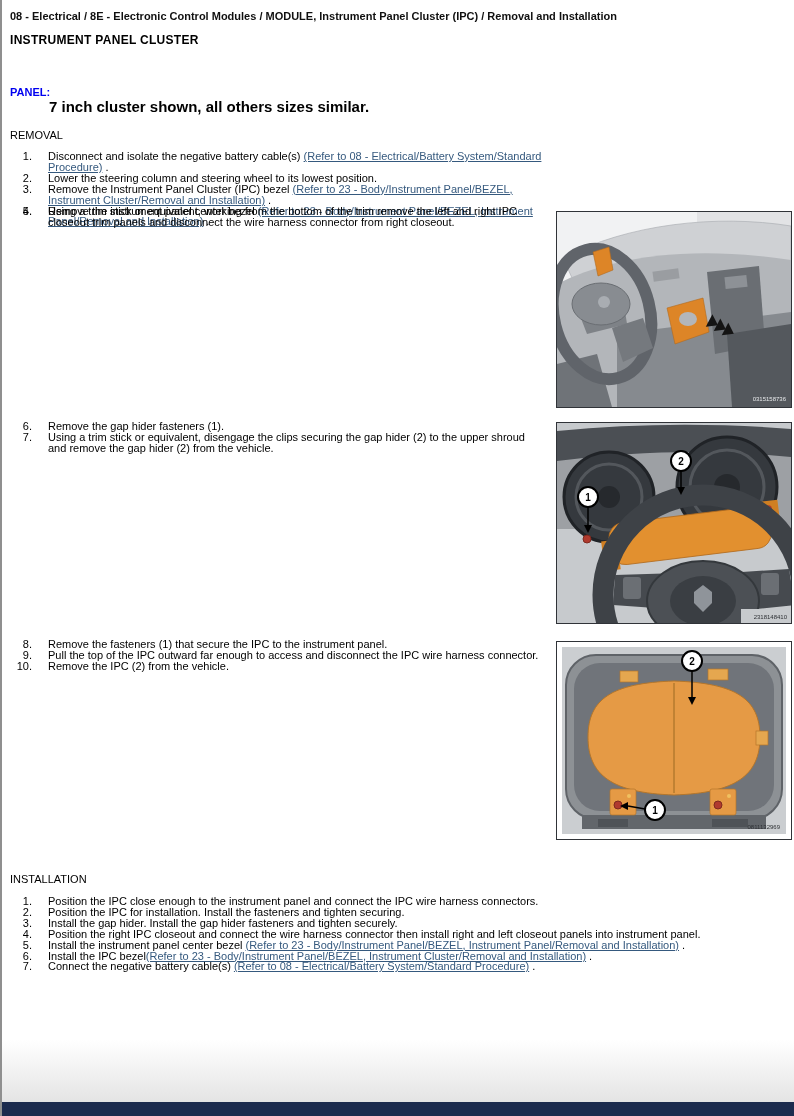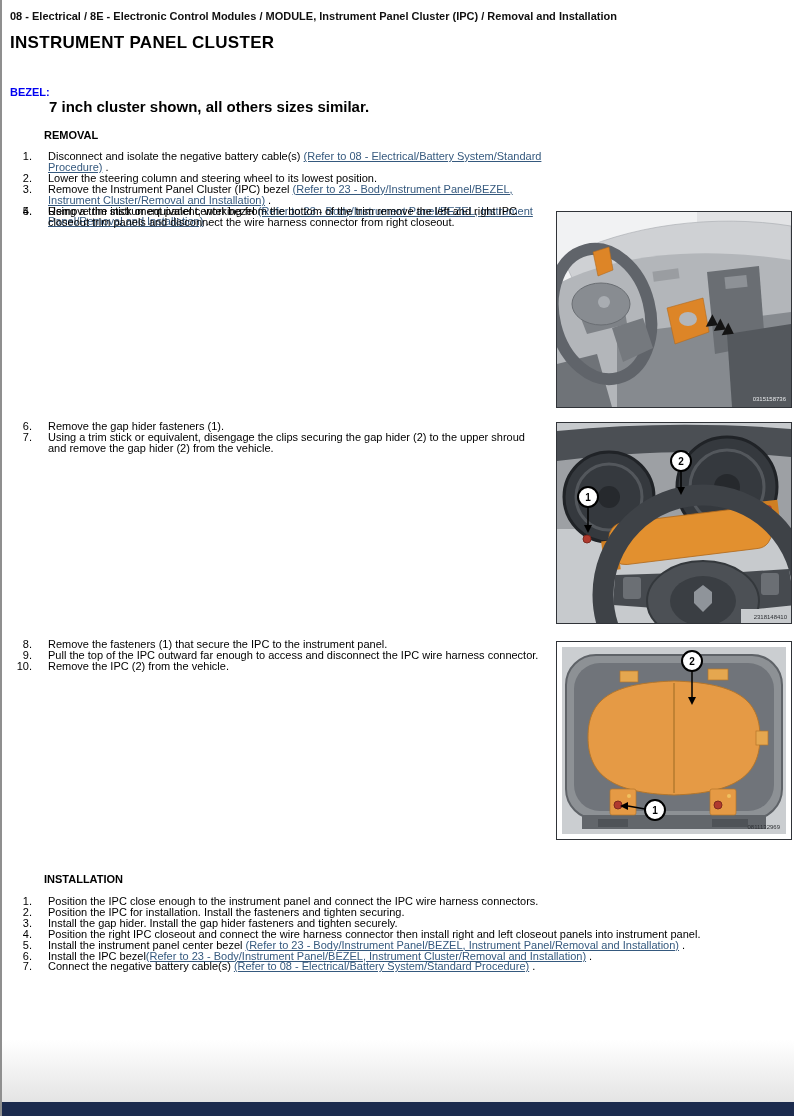--- a/index.html
+++ b/index.html
@@ -3,24 +3,24 @@
 <meta charset="utf-8">
 <style>
   html,body{margin:0;padding:0;background:#fff;}
   .page{
     position:relative;width:794px;height:1116px;background:#ffffff;
     font-family:"Liberation Sans", sans-serif;color:#000;overflow:hidden;
     border-left:2px solid #8f8f8f;box-sizing:border-box;
   }
   .abs{position:absolute;}
   .crumb{left:8px;top:10px;font-size:11px;font-weight:bold;color:#101010;white-space:nowrap;}
-  .title{left:8px;top:33px;font-size:17px;font-weight:bold;letter-spacing:.3px;}
+  .title{left:8px;top:33px;font-size:12px;font-weight:bold;letter-spacing:.3px;}
   .note-label{left:8px;top:86px;font-size:11px;font-weight:bold;color:#0000f0;}
   .note-text{left:47px;top:98px;font-size:15px;font-weight:bold;}
-  .sec-head{font-size:11px;font-weight:bold;margin-left:34px;}
+  .sec-head{font-size:11px;font-weight:normal;}
   .sec-removal{left:8px;top:129px;}
   .sec-install{left:8px;top:873px;}
   ol.steps{list-style:none;margin:0;padding:0;font-size:11px;line-height:10.9px;}
   .step{display:flex;align-items:flex-start;}
   .step .num{flex:0 0 30px;text-align:right;}
   .step .txt{margin-left:16px;flex:1;}
   a.lnk{color:#35597e;text-decoration:underline;cursor:pointer;}
   .grpA{left:0;top:151px;width:560px;}
   .grpB{left:0;top:206px;width:552px;}
   .grpC{left:0;top:421px;width:530px;}
@@ -34,21 +34,21 @@
   .footer-grad{left:0;right:0;bottom:14px;height:62px;background:linear-gradient(#ffffff,#e4e4e4);}
   .footer-bar{left:0;right:0;bottom:0;height:14px;background:#1c2b4e;}
 </style>
 </head>
 <body>
 
 <div class="page">
 
   <div class="abs crumb">08 - Electrical / 8E - Electronic Control Modules / MODULE, Instrument Panel Cluster (IPC) / Removal and Installation</div>
   <div class="abs title">INSTRUMENT PANEL CLUSTER</div>
-  <div class="abs note-label">BEZEL:</div>
+  <div class="abs note-label">PANEL:</div>
   <div class="abs note-text">7 inch cluster shown, all others sizes similar.</div>
 
   <div class="abs sec-head sec-removal">REMOVAL</div>
 
   <ol class="abs steps grpA">
     <li class="step">
         <span class="num">1.</span>
         <span class="txt"><span>Disconnect and isolate the negative battery cable(s) </span><a class="lnk">(Refer to 08 - Electrical/Battery System/Standard Procedure)</a><span> .</span></span>
       </li>
     <li class="step">

